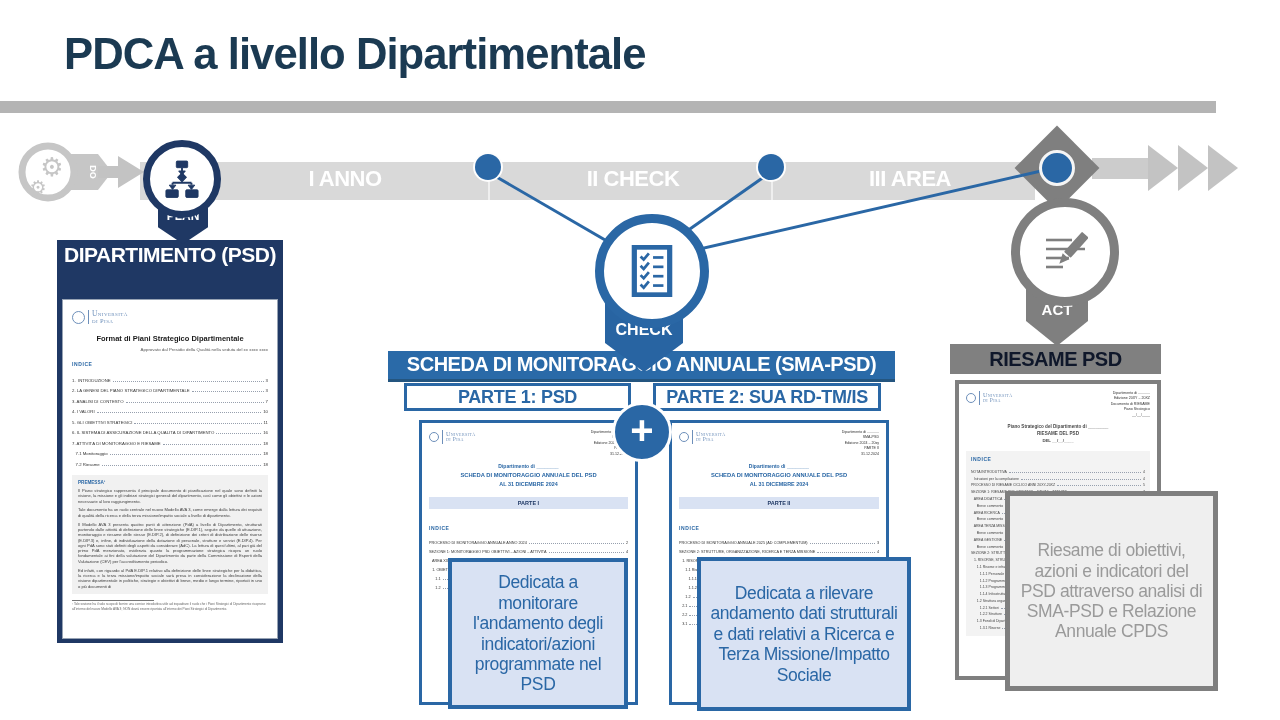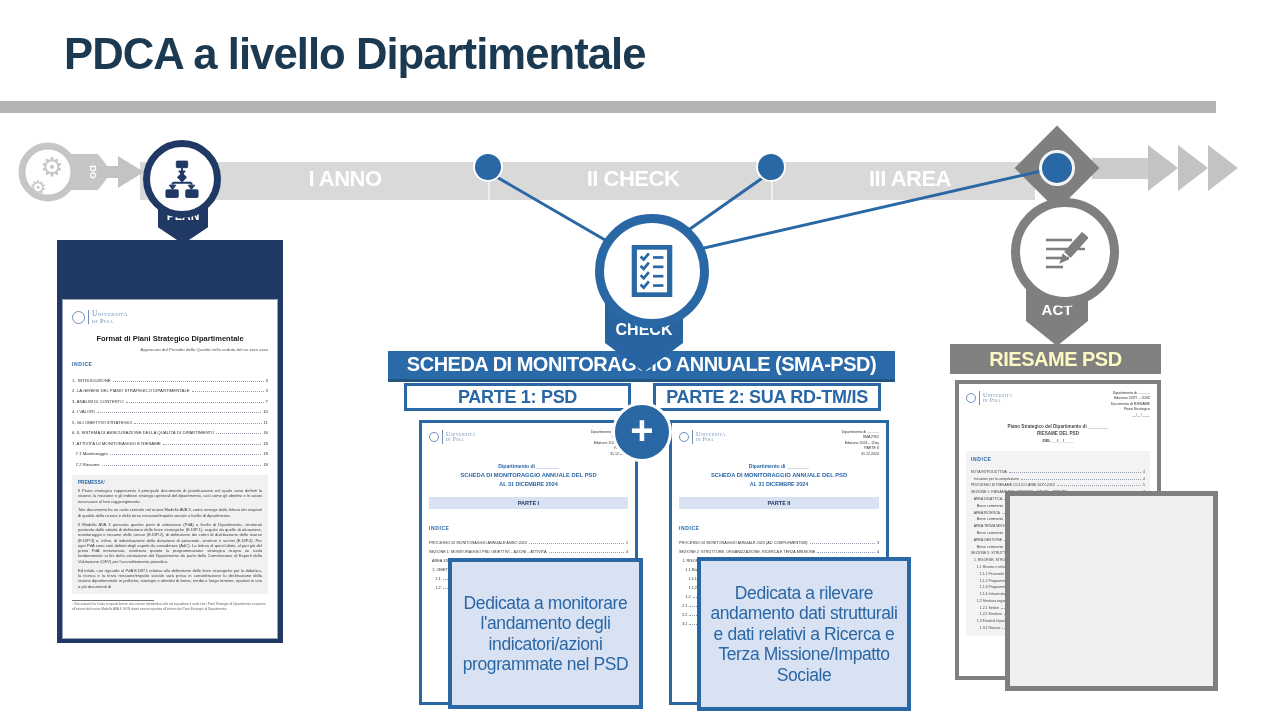--- a/index.html
+++ b/index.html
@@ -45,21 +45,21 @@
 
   
   .left-backdrop{left:57px;top:240px;width:226px;height:403px;background:#1f3864;z-index:4;}
   .left-header{left:57px;top:243px;width:226px;text-align:center;color:#fff;font-weight:bold;
                font-size:21px;line-height:24px;letter-spacing:-.5px;z-index:5;}
   .sma-bar{left:388px;top:351px;width:507px;height:28px;background:#2a6aa8;color:#fff;z-index:4;
            font-weight:bold;font-size:20px;text-align:center;line-height:27px;letter-spacing:-.5px;
            border-bottom:3px solid #24557f;}
   .parte-box{top:383px;height:22px;background:#fff;border:3px solid #2a67a5;color:#2a67a5;z-index:4;
              font-weight:bold;font-size:18px;text-align:center;line-height:22px;letter-spacing:-.3px;}
-  .riesame-bar{left:950px;top:344px;width:211px;height:30px;background:#808080;color:#fef9c3;z-index:4;
+  .riesame-bar{left:950px;top:344px;width:211px;height:30px;background:#808080;color:#0f172a;z-index:4;
                font-weight:bold;font-size:20px;text-align:center;line-height:30px;letter-spacing:-.5px;}
   .plus-circle{left:612px;top:402px;width:54px;height:54px;border-radius:50%;background:#2a67a5;
                border:3px solid #fff;color:#fff;font-size:40px;font-weight:bold;text-align:center;
                line-height:50px;z-index:9;}
 
   
   .doc{background:#fff;z-index:6;box-sizing:border-box;}
   .doc-left{left:62px;top:299px;width:216px;height:340px;border:1px solid #97a3b4;padding:10px 9px;}
   .doc-a{left:419px;top:420px;width:219px;height:285px;border:3px solid #2a67a5;padding:7px;}
   .doc-b{left:669px;top:420px;width:220px;height:285px;border:3px solid #2a67a5;padding:7px;}
@@ -105,21 +105,21 @@
 
   .rdoc-t1{font-size:4.6px;font-weight:bold;color:#4a4a4a;text-align:center;margin-top:6px;}
   .rdoc-t2{font-size:4.6px;font-weight:bold;color:#4a4a4a;text-align:center;margin-top:2px;}
   .rdoc-t3{font-size:4.3px;font-weight:bold;color:#4a4a4a;text-align:center;margin-top:2px;}
   .rdoc-panel{background:#f3f3f3;margin-top:8px;padding:5px 5px 6px 5px;}
 
   
   .note{z-index:8;box-sizing:border-box;text-align:center;font-weight:normal;
         display:flex;flex-direction:column;align-items:center;justify-content:center;}
   .note-blue{background:#d9e2f3;border:4px solid #2a67a5;color:#2a67a5;}
-  .note-a{left:448px;top:558px;width:195px;height:151px;font-size:17.5px;line-height:1.17;
+  .note-a{left:448px;top:558px;width:180px;height:151px;font-size:17.5px;line-height:1.17;
           letter-spacing:-.4px;padding:4px 8px;}
   .note-b{left:697px;top:557px;width:214px;height:154px;font-size:17.5px;line-height:1.17;
           letter-spacing:-.4px;padding:4px 6px;}
   .note-gray{left:1005px;top:491px;width:213px;height:200px;background:#efefef;border:5px solid #7f7f7f;
              color:#9a9a9a;font-size:17.5px;line-height:1.16;letter-spacing:-.4px;padding:4px 6px;}
 </style>
 </head>
 <body>
 
 <div class="abs slide-title">PDCA a livello Dipartimentale</div>
@@ -209,20 +209,21 @@
     </g>
     <g transform="rotate(42 29 21)" fill="#7f7f7f">
       <rect x="25" y="0" width="9" height="27" rx="1"></rect>
       <polygon points="25,29 34,29 29.5,39"></polygon>
     </g>
   </svg>
 </div>
 
 <div class="abs left-backdrop"></div>
 <div class="abs left-header">
+  <div>DIPARTIMENTO (PSD)</div>
 </div>
 
 <div class="abs doc doc-left">
   <div class="uni-row">
     <span class="uni-seal"></span>
     <span class="uni-div"></span>
     <span class="uni-text">
       <div class="l1">Università</div>
       <div class="l2">di Pisa</div>
     </span>
@@ -577,13 +578,14 @@
         <div class="toc-row">
         <span class="toc-label">         1.3.1 Risorse</span>
         <span class="toc-dots"></span>
         <span class="toc-page"></span>
       </div>
       </div>
   </div>
 </div>
 
 <div class="abs note note-gray">
+  <div>Riesame di obiettivi, azioni e indicatori del PSD attraverso analisi di SMA-PSD e Relazione Annuale CPDS</div>
 </div>
 
 </body></html>

